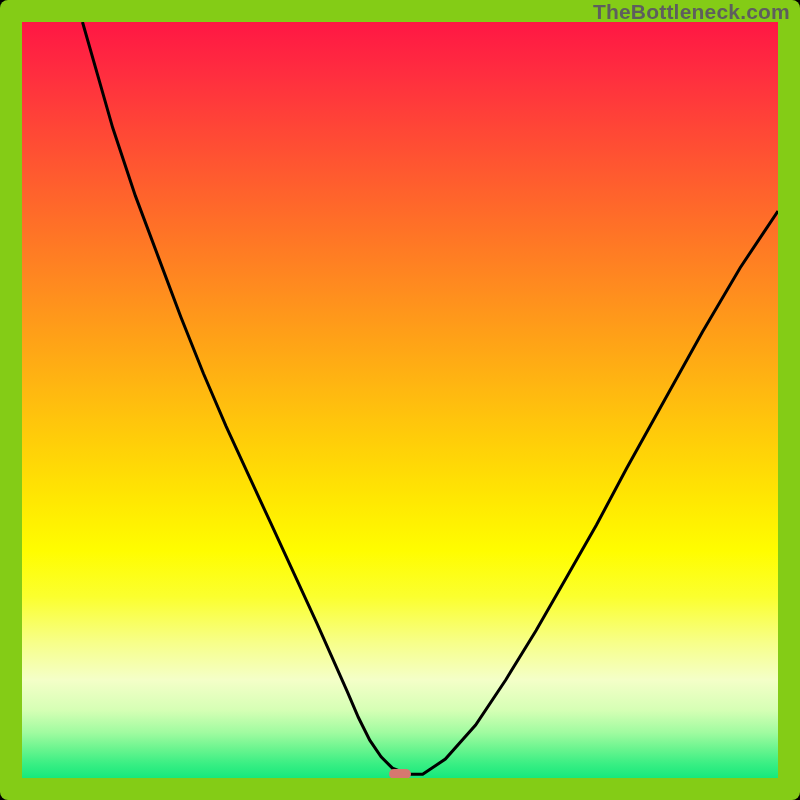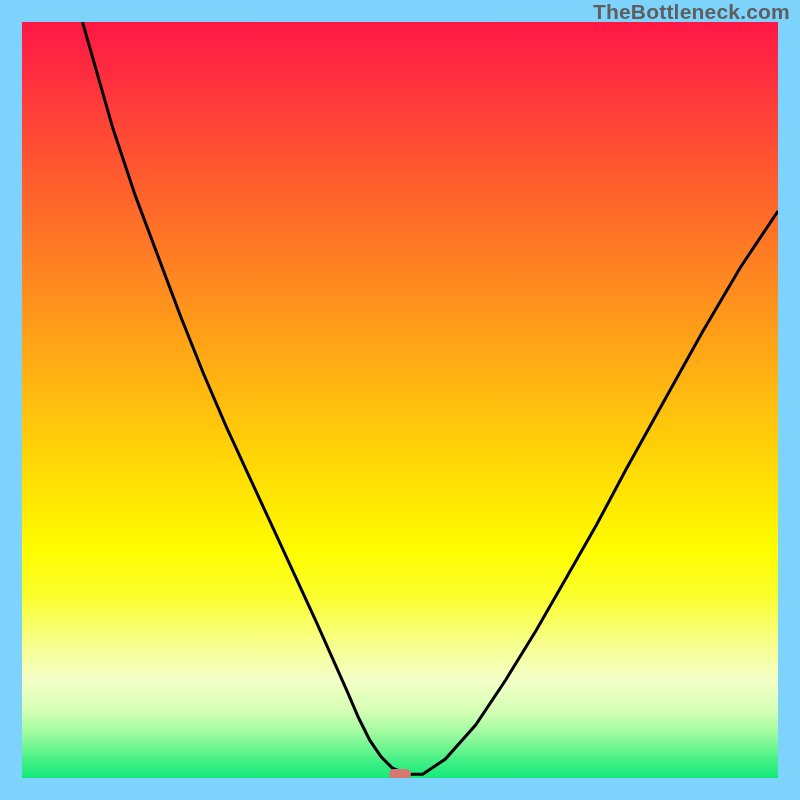--- a/index.html
+++ b/index.html
@@ -7,21 +7,22 @@
     padding: 0;
     width: 800px;
     height: 800px;
     background: #000000;
     overflow: hidden;
   }
   .chart-container {
     position: relative;
     width: 800px;
     height: 800px;
-    background: #7dd3fc;
+    background: #84cc16;
+    border-radius: 8px;
   }
   .plot-area {
     position: absolute;
     left: 22px;
     top: 22px;
     width: 756px;
     height: 756px;
     background: linear-gradient(to bottom,
       #ff1744 0%,
       #ff2e3f 7%,

